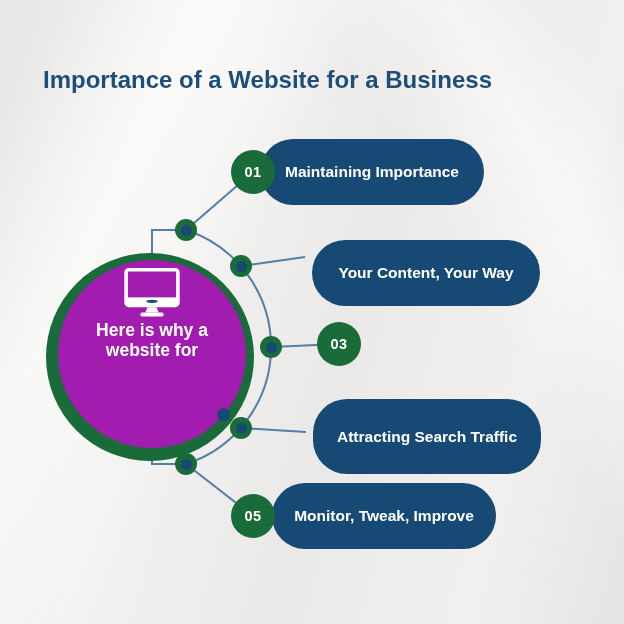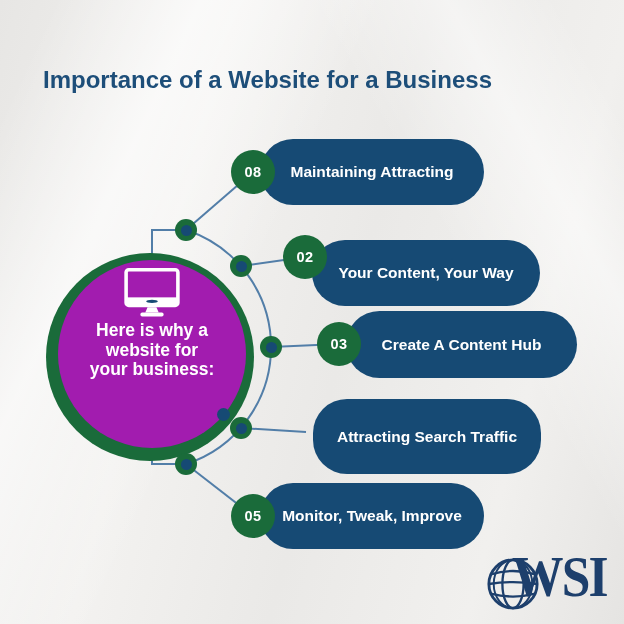--- a/index.html
+++ b/index.html
@@ -45,21 +45,21 @@
   
   .pill {
     position:absolute; background:#164a74; border-radius:34px;
     display:flex; align-items:center; justify-content:center;
     color:#ffffff; font-weight:bold; font-size:15.5px; z-index:2;
   }
   .pill-1 { left:260px; top:139px; width:224px; height:66px; }
   .pill-2 { left:312px; top:240px; width:228px; height:66px; }
   .pill-3 { left:346px; top:311px; width:231px; height:67px; }
   .pill-4 { left:313px; top:399px; width:228px; height:75px; }
-  .pill-5 { left:260px; top:483px; width:224px; height:66px; }
+  .pill-5 { left:272px; top:483px; width:224px; height:66px; }
 
   .num {
     position:absolute; width:44px; height:44px; border-radius:50%;
     background:#1a6b3a; color:#ffffff; font-weight:bold; font-size:14.5px;
     display:flex; align-items:center; justify-content:center;
     letter-spacing:.5px; z-index:3;
   }
   .num-1 { left:231px; top:150px; }
   .num-2 { left:283px; top:235px; }
   .num-3 { left:317px; top:322px; }
@@ -118,48 +118,34 @@
       <svg class="monitor" width="58" height="50" viewBox="0 0 64 56">
         <rect x="3" y="3" width="58" height="40" rx="3" fill="none" stroke="#ffffff" stroke-width="4"></rect>
         <rect x="3" y="34" width="58" height="9" fill="#ffffff"></rect>
         <ellipse cx="32" cy="38.5" rx="6.5" ry="1.7" fill="#164a74"></ellipse>
         <path d="M27,45 L37,45 L39.5,51 L24.5,51 Z" fill="#ffffff"></path>
         <rect x="19" y="51" width="26" height="4.5" rx="2" fill="#ffffff"></rect>
       </svg>
       <div class="center-text">
         <span>Here is why a</span>
         <span>website for</span>
-        <span>your business:</span>
       </div>
     </div>
   </div>
 
-  <div class="pill pill-1">Maintaining Attracting</div>
+  <div class="pill pill-1">Maintaining Importance</div>
   <div class="pill pill-2">Your Content, Your Way</div>
-  <div class="pill pill-3">Create A Content Hub</div>
   <div class="pill pill-4">Attracting Search Traffic</div>
   <div class="pill pill-5">Monitor, Tweak, Improve</div>
 
-  <div class="num num-1">08</div>
-  <div class="num num-2">02</div>
+  <div class="num num-1">01</div>
   <div class="num num-3">03</div>
   <div class="num num-5">05</div>
 
   <div class="node node-1"></div>
   <div class="node node-2"></div>
   <div class="node node-3"></div>
   <div class="node node-4"></div>
   <div class="node node-5"></div>
   <div class="node-small"></div>
 
-  <div class="logo">
-    <svg class="logo-globe" width="54" height="54" viewBox="0 0 56 56">
-      <circle cx="28" cy="28" r="25" fill="none" stroke="#1d3f6c" stroke-width="3"></circle>
-      <ellipse cx="28" cy="28" rx="11" ry="25" fill="none" stroke="#1d3f6c" stroke-width="2.4"></ellipse>
-      <ellipse cx="28" cy="28" rx="20" ry="25" fill="none" stroke="#1d3f6c" stroke-width="2"></ellipse>
-      <path d="M5,18 Q28,11 51,18" fill="none" stroke="#1d3f6c" stroke-width="2.4"></path>
-      <path d="M3,28 Q28,24 53,28" fill="none" stroke="#1d3f6c" stroke-width="2.4"></path>
-      <path d="M5,38 Q28,44 51,38" fill="none" stroke="#1d3f6c" stroke-width="2.4"></path>
-    </svg>
-    <div class="logo-text">WSI</div>
-  </div>
 
 </div>
 
 </body></html>

